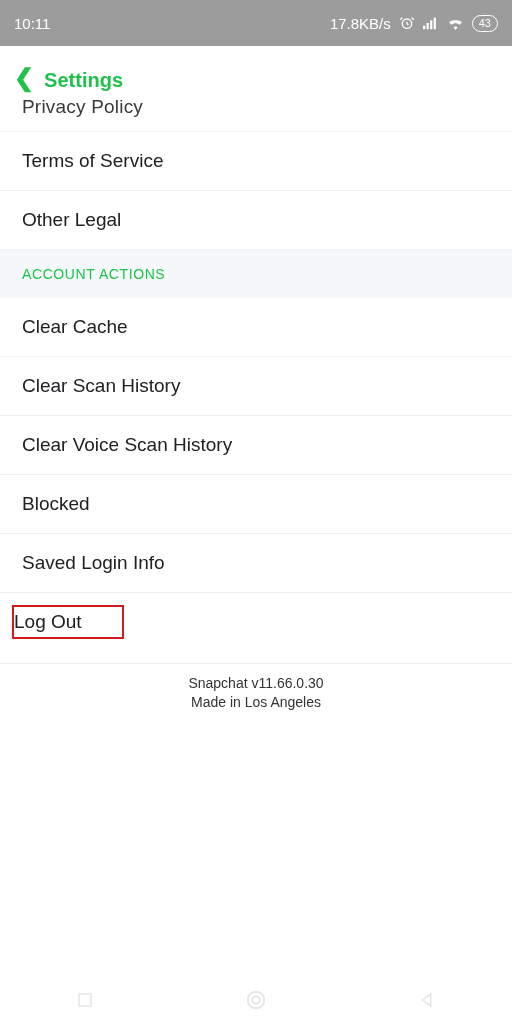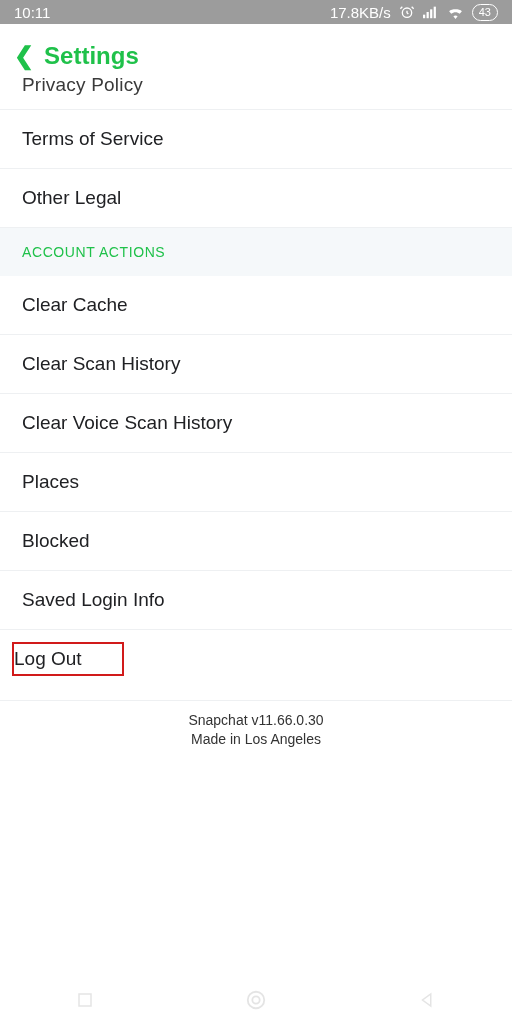--- a/index.html
+++ b/index.html
@@ -1,31 +1,31 @@
 <!DOCTYPE html>
 <html><head>
 <meta charset="utf-8">
 <style>
   * { box-sizing: border-box; margin: 0; padding: 0; }
   html, body { width: 512px; height: 1024px; font-family: -apple-system, Helvetica, Arial, sans-serif; background: #fff; overflow: hidden; }
   .status-bar {
-    height: 24px; background: #9c9c9c; color: #fff;
+    height: 46px; background: #9c9c9c; color: #fff;
     display: flex; justify-content: space-between; align-items: center;
     padding: 0 14px; font-size: 15px; font-weight: 500;
   }
   .status-left { display: flex; gap: 6px; align-items: center; }
   .status-right { display: flex; gap: 8px; align-items: center; }
   .status-right svg { display: block; }
   .battery-pill { border: 1.5px solid #fff; border-radius: 10px; padding: 0 6px; font-size: 11px; line-height: 15px; display: flex; align-items: center; }
 
   .header {
     height: 56px; display: flex; align-items: flex-end; padding: 0 14px 10px 14px;
   }
   .back-chevron { color: #1fc14a; font-size: 24px; font-weight: 700; margin-right: 10px; }
-  .header-title { color: #1fc14a; font-size: 24px; font-weight: 600; }
+  .header-title { color: #1fc14a; font-size: 20px; font-weight: 600; }
 
   .list { width: 100%; }
   .row {
     padding: 18px 22px; border-bottom: 1px solid #eef0f2; font-size: 19px; color: #202124;
   }
   .row.partial { padding-top: 0; padding-bottom: 7px; color: #3a3a3a; }
   .row.partial span { display: inline-block; position: relative; top: -6px; letter-spacing: .2px; }
   .section-header {
     background: #f5f8fa; color: #1fc14a; font-size: 14px; letter-spacing: .6px;
     padding: 16px 22px; font-weight: 500;
@@ -78,21 +78,20 @@
   <div class="row partial"><span>Privacy Policy</span></div>
 
   <div class="row">Terms of Service</div>
   <div class="row">Other Legal</div>
 
   <div class="section-header">ACCOUNT ACTIONS</div>
 
   <div class="row">Clear Cache</div>
   <div class="row">Clear Scan History</div>
   <div class="row">Clear Voice Scan History</div>
-  <div class="row">Places</div>
   <div class="row">Blocked</div>
   <div class="row">Saved Login Info</div>
 
   <div class="row" style="padding-top:12px;padding-bottom:24px;padding-left:16px;">
     <span class="highlight"><span>Log Out</span></span>
   </div>
 
   <div class="footer">
     <div>Snapchat v11.66.0.30</div>
     <div>Made in Los Angeles</div>

